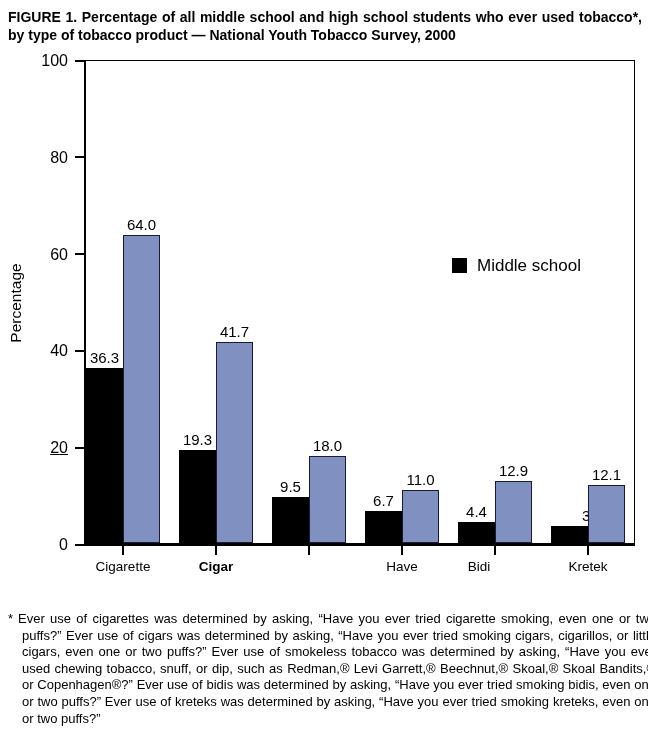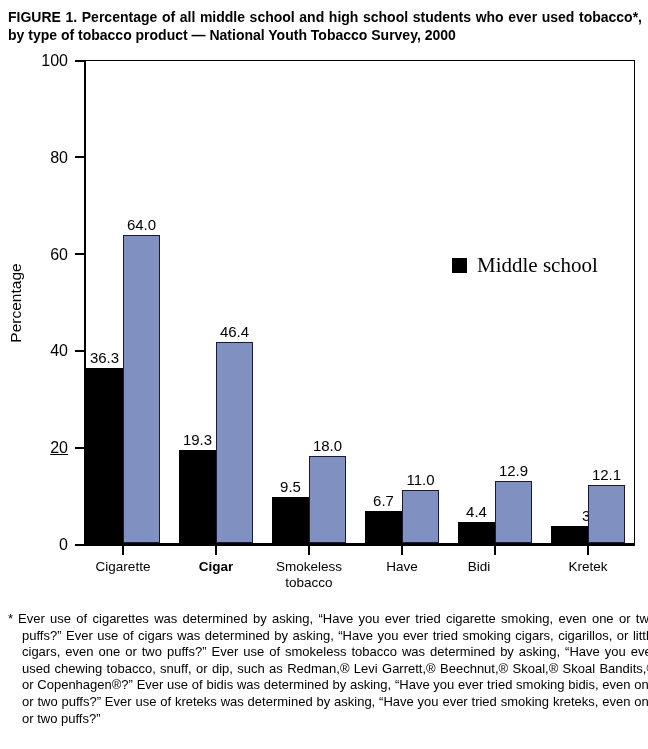--- a/index.html
+++ b/index.html
@@ -29,21 +29,21 @@
             transform:translate(-50%,-50%) rotate(-90deg);
             white-space:nowrap; font-size:15.5px; }
   .xaxis { position:absolute; left:84px; top:546px; width:551px; height:58px; }
   .xtick-mark  { position:absolute; top:0; width:2px; height:9px; background:#000; }
   .xtick-label { position:absolute; top:13px; width:110px; text-align:center;
                  font-size:13.5px; line-height:16px; }
   .legend { position:absolute; left:452px; top:257px; }
   .legend-row { display:flex; align-items:center; margin-bottom:3px; }
   .swatch { width:15px; height:15px; box-sizing:border-box;
             border:1.5px solid #000; margin-right:10px; flex:none; }
-  .legend-label { font-size:21px; line-height:17px;font-family:Liberation Serif, serif; }
+  .legend-label { font-size:17px; line-height:17px; }
   .footnote {
     position:absolute; left:8px; top:611px; width:634px;
     font-size:13px; line-height:16.6px; text-align:justify;
     padding-left:14px; text-indent:-14px;
   }
   .fn-marker { margin-right:5px; }
 </style>
 </head>
 <body>
 
@@ -74,21 +74,21 @@
       <div class="group" style="left: 0px;">
         <div class="bar" style="left: 0px; width: 37px; height: 175px; background: rgb(0, 0, 0);"></div>
         <div class="val" style="left: -18px; bottom: 178px;">36.3</div>
         <div class="bar" style="left: 37px; width: 37px; height: 308px; background: rgb(128, 144, 192); border: 1.5px solid rgb(26, 26, 51);"></div>
         <div class="val" style="left: 19px; bottom: 311px;">64.0</div>
       </div>
       <div class="group" style="left: 93px;">
         <div class="bar" style="left: 0px; width: 37px; height: 93px; background: rgb(0, 0, 0);"></div>
         <div class="val" style="left: -18px; bottom: 96px;">19.3</div>
         <div class="bar" style="left: 37px; width: 37px; height: 201px; background: rgb(128, 144, 192); border: 1.5px solid rgb(26, 26, 51);"></div>
-        <div class="val" style="left: 19px; bottom: 204px;">46.4</div>
+        <div class="val" style="left: 19px; bottom: 204px;">41.7</div>
       </div>
       <div class="group" style="left: 186px;">
         <div class="bar" style="left: 0px; width: 37px; height: 46px; background: rgb(0, 0, 0);"></div>
         <div class="val" style="left: -18px; bottom: 49px;">9.5</div>
         <div class="bar" style="left: 37px; width: 37px; height: 87px; background: rgb(128, 144, 192); border: 1.5px solid rgb(26, 26, 51);"></div>
         <div class="val" style="left: 19px; bottom: 90px;">18.0</div>
       </div>
       <div class="group" style="left: 279px;">
         <div class="bar" style="left: 0px; width: 37px; height: 32px; background: rgb(0, 0, 0);"></div>
         <div class="val" style="left: -18px; bottom: 35px;">6.7</div>
@@ -108,21 +108,20 @@
         <div class="val" style="left: 19px; bottom: 61px;">12.1</div>
       </div>
     </div>
 
   <div class="xaxis">
       <div class="xtick-mark" style="left: 38px;"></div>
       <div class="xtick-label" style="left: -16px;">Cigarette</div>
       <div class="xtick-mark" style="left: 131px;"></div>
       <div class="xtick-label" style="left: 77px; font-weight: bold;">Cigar</div>
       <div class="xtick-mark" style="left: 224px;"></div>
-      <div class="xtick-label" style="left: 170px;">Smokeless tobacco</div>
       <div class="xtick-mark" style="left: 317px;"></div>
       <div class="xtick-label" style="left: 263px;">Have</div>
       <div class="xtick-mark" style="left: 410px;"></div>
       <div class="xtick-label" style="left: 340px;">Bidi</div>
       <div class="xtick-mark" style="left: 503px;"></div>
       <div class="xtick-label" style="left: 449px;">Kretek</div>
     </div>
 
   <div class="legend">
     <div class="legend-row">

